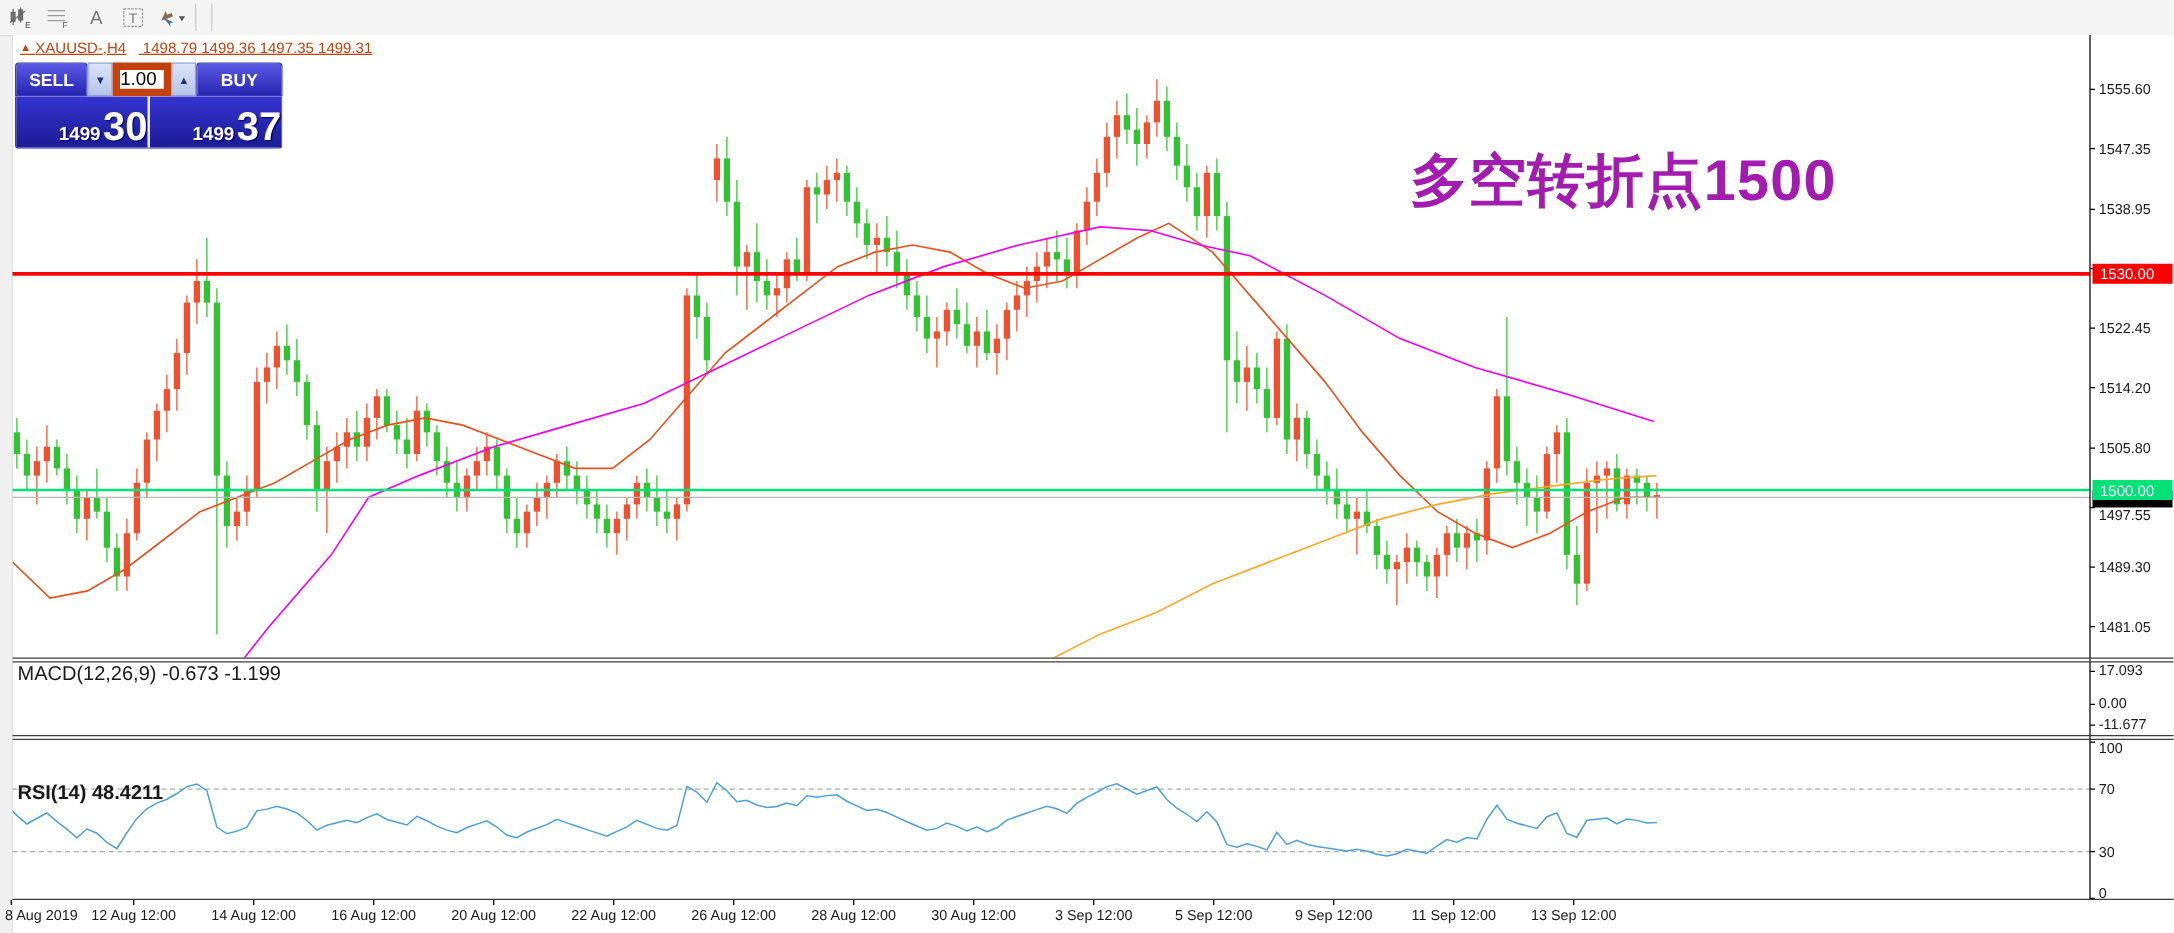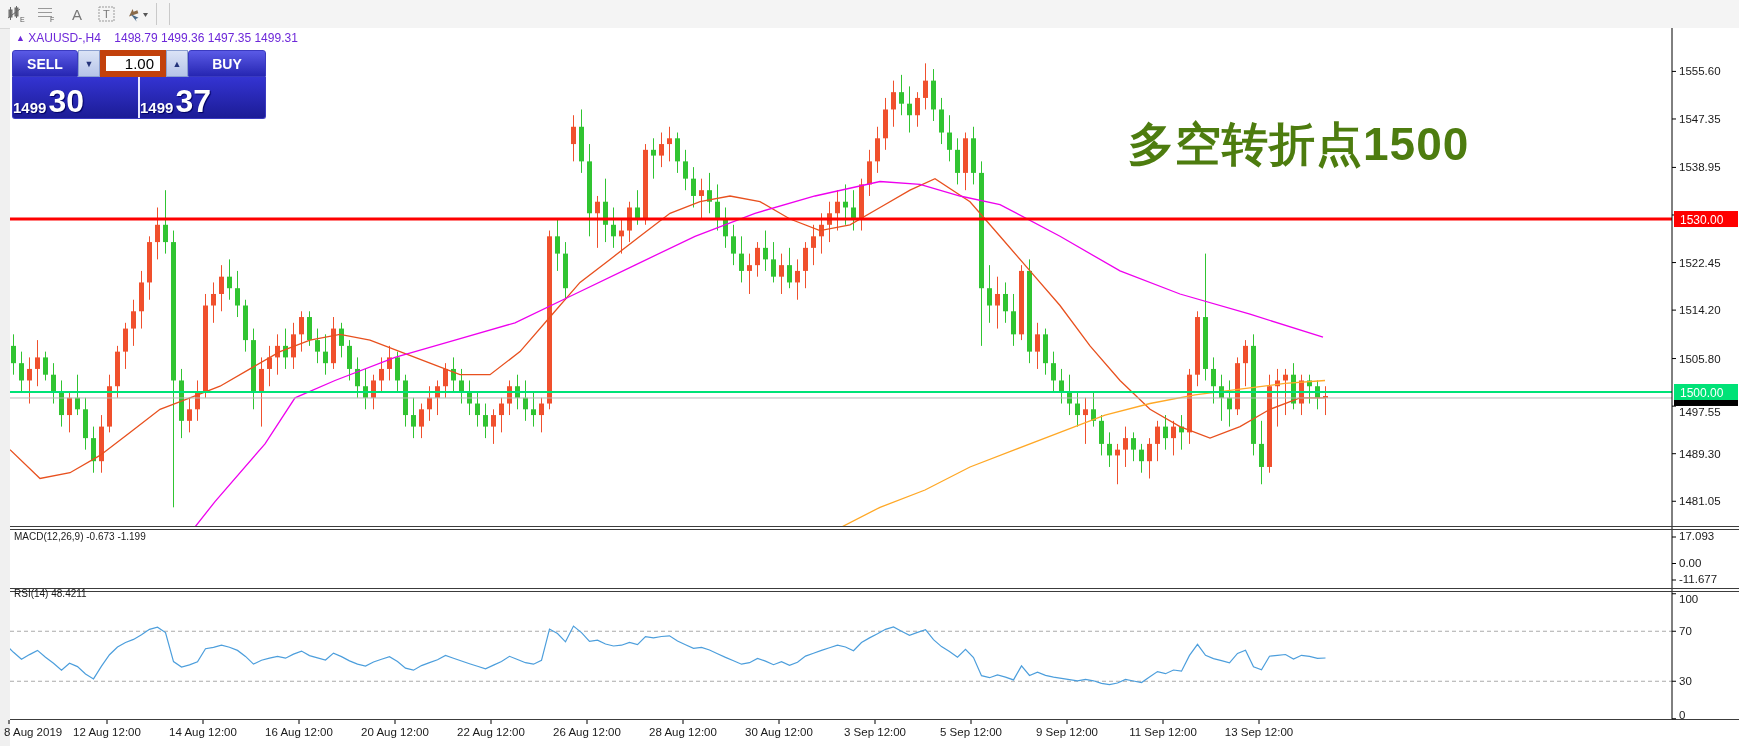--- a/index.html
+++ b/index.html
@@ -5,44 +5,44 @@
   html,body{margin:0;padding:0;background:#f0f0f0;width:1739px;height:746px;overflow:hidden;
     font-family:"Liberation Sans",sans-serif;-webkit-font-smoothing:antialiased;}
   #toolbar{position:absolute;left:0;top:0;width:1739px;height:28px;background:#f4f4f4;
     border-bottom:1px solid #d9d9d9;display:flex;align-items:center;}
   .tb-icon{width:26px;height:22px;margin-left:4px;display:flex;align-items:center;justify-content:center;color:#555;}
   .tb-sep{width:1px;height:22px;background:#c9c9c9;margin:0 6px;}
   .tf-btn{padding:3px 9px;font-size:11px;color:#4a4a4a;border:1px solid transparent;border-radius:2px;cursor:default;}
   .tf-btn.active{background:#faf6ec;border:1px solid #c8c0a8;}
   #chartwin{position:absolute;left:10px;top:28px;right:0;bottom:0;background:#fff;border-left:1px solid #8a8a8a;}
   #cv{position:absolute;left:0;top:0;}
-  #title{position:absolute;left:16px;top:31px;font-size:12px;color:#6d28d9;white-space:nowrap;}
+  #title{position:absolute;left:16px;top:31px;font-size:12px;color:#c2410c;white-space:nowrap;text-decoration:underline;}
   #title .arr{font-size:9px;position:relative;top:-1px;}
   #title .sym{margin-right:10px;}
   
-  #ocp{position:absolute;left:12px;top:50px;width:254px;}
+  #ocp{position:absolute;left:12px;top:50px;width:214px;}
   #ocp .row1{display:flex;height:27px;}
   .btn-blue{background:linear-gradient(#5a5ae6,#2626b2);color:#fff;font-size:14px;font-weight:bold;
     display:flex;align-items:center;justify-content:center;border:1px solid #3a3ac0;border-radius:3px 3px 0 0;}
   #sellbtn{width:64px;}
   #buybtn{width:76px;border-radius:3px 3px 0 0;}
   .spin{width:20px;background:linear-gradient(#dbe3f6,#b6c4e8);border:1px solid #8ca0d0;color:#23337a;
     font-size:9px;display:flex;align-items:center;justify-content:center;}
   #volbox{flex:1;background:#fff;border:6px solid #c2410c;display:flex;align-items:center;justify-content:flex-end;
     padding-right:6px;font-size:15px;color:#000;}
   #ocp .row2{display:flex;height:41px;background:linear-gradient(#3434d2,#1c1c96);
     border:1px solid #3a3ac0;border-top:none;border-radius:0 0 3px 3px;}
-  .pricebox{flex:1;display:flex;align-items:flex-end;justify-content:flex-start;color:#fff;padding-bottom:3px;
+  .pricebox{flex:1;display:flex;align-items:flex-end;justify-content:flex-end;color:#fff;padding-bottom:3px;
     text-shadow:1px 1px 1px #000060;}
   .pricebox .small{font-size:15px;font-weight:bold;margin-right:2px;line-height:1;}
   .pricebox .big{font-size:32px;font-weight:bold;line-height:0.85;}
   #pricediv{width:2px;background:#e8e8ff;}
-  #anno{position:absolute;left:1128px;top:114px;font-size:46px;font-weight:bold;color:#4d7c0f;
+  #anno{position:absolute;left:1128px;top:114px;font-size:46px;font-weight:bold;color:#a21caf;
     white-space:nowrap;letter-spacing:1px;}
-  .indlabel{position:absolute;font-size:10px;color:#1a1a1a;white-space:nowrap;}
+  .indlabel{position:absolute;font-size:16px;color:#1a1a1a;white-space:nowrap;}
 </style>
 </head>
 <body>
 
 <div id="toolbar">
   <span class="tb-icon">
     <svg width="20" height="18">
         <g stroke="#666" fill="none">
       <rect x="2" y="5" width="3" height="7" fill="#888"></rect>
           <line x1="3.5" y1="2" x2="3.5" y2="15"></line>
@@ -720,13 +720,13 @@
     <div id="pricediv"></div>
     <div class="pricebox">
       <span class="small">1499</span>
       <span class="big">37</span>
     </div>
   </div>
 </div>
 
 <div id="anno">多空转折点1500</div>
 <div class="indlabel" style="left:14px;top:531px;">MACD(12,26,9) -0.673 -1.199</div>
-<div class="indlabel" style="left:14px;top:588px;">RSI(14) 48.4211</div>
+<div class="indlabel" style="left:14px;top:626px;font-weight:bold;">RSI(14) 48.4211</div>
 
 </body></html>

